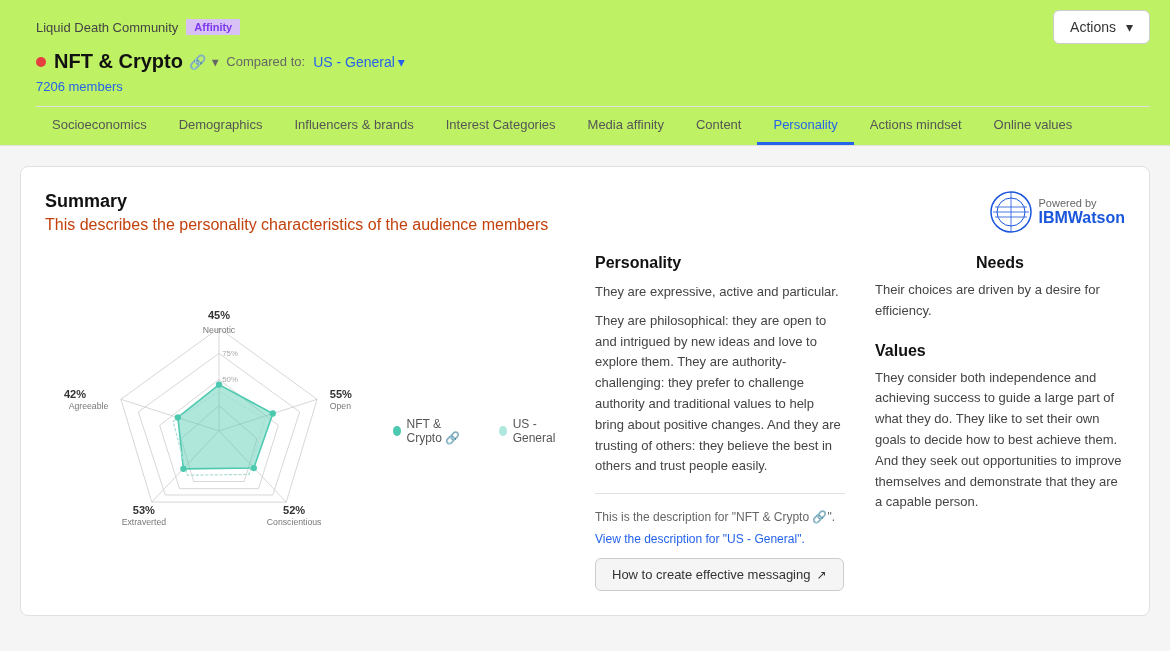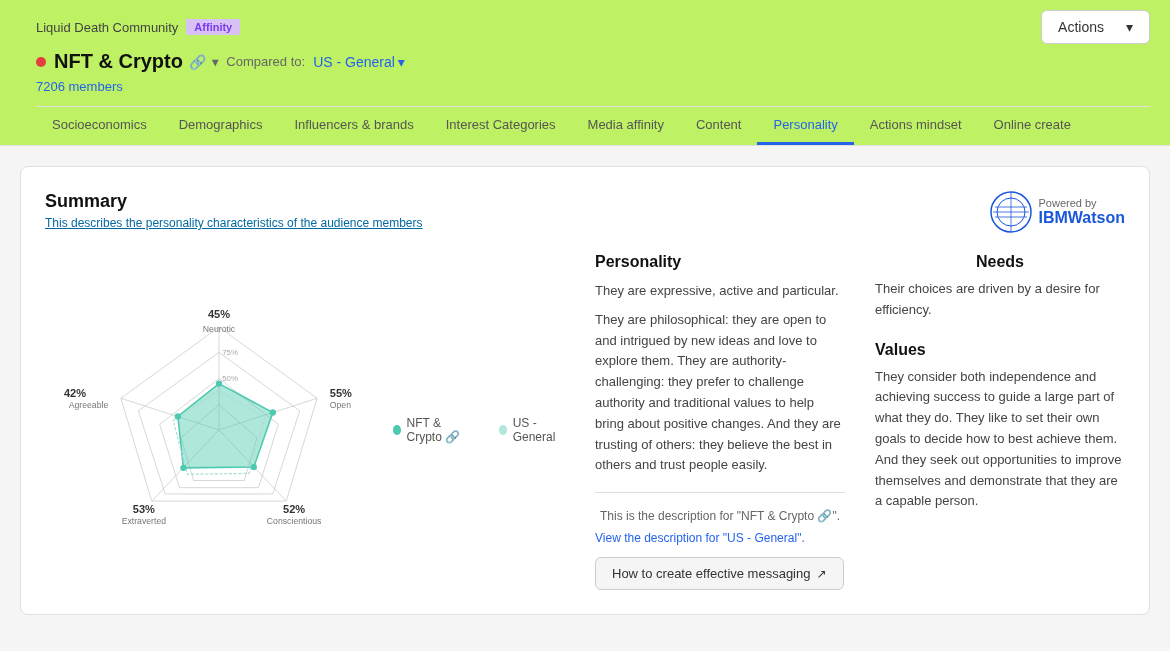--- a/index.html
+++ b/index.html
@@ -11,52 +11,52 @@
     .community-name { font-size: 13px; color: #444; }
     .affinity-badge { background: #d8c2f5; color: #7c3aed; font-size: 11px; font-weight: 600; padding: 2px 8px; border-radius: 0; }
     .top-row2 { display: flex; align-items: center; gap: 8px; padding-bottom: 6px; }
     .dot-red { width: 10px; height: 10px; border-radius: 50%; background: #e53e3e; display: inline-block; }
     .audience-name { font-size: 20px; font-weight: 600; color: #111; display: flex; align-items: center; gap: 6px; }
     .link-icon { font-size: 14px; }
     .chevron-icon { font-size: 12px; color: #666; cursor: pointer; }
     .compared-to { font-size: 13px; color: #666; }
     .compared-link { color: #2563eb; text-decoration: none; display: flex; align-items: center; gap: 3px; }
     .members-count { font-size: 13px; color: #2563eb; padding-bottom: 8px; }
-    .actions-btn { display: flex; align-items: center; gap: 22px; border: 1px solid #ccc; background: #fff; padding: 8px 16px; border-radius: 6px; cursor: pointer; font-size: 14px; color: #333; }
+    .actions-btn { display: flex; align-items: center; gap: 10px; border: 1px solid #ccc; background: #fff; padding: 8px 16px; border-radius: 6px; cursor: pointer; font-size: 14px; color: #333; }
 
     .nav-tabs { display: flex; gap: 0; border-top: 1px solid #e0e0e0; margin-top: 4px; }
     .nav-tab { padding: 10px 16px; font-size: 13px; color: #555; cursor: pointer; border-bottom: 3px solid transparent; white-space: nowrap; }
     .nav-tab.active { color: #2563eb; border-bottom: 3px solid #2563eb; font-weight: 500; }
 
     .main-content { padding: 20px; }
     .summary-card { background: #fff; border-radius: 8px; border: 1px solid #e0e0e0; padding: 24px; }
     .summary-header { display: flex; justify-content: space-between; align-items: flex-start; margin-bottom: 20px; }
     .summary-title { font-size: 18px; font-weight: 600; color: #111; }
-    .summary-subtitle { font-size: 12px; color: #0369a1; margin-top: 4px; text-decoration: underline; }
+    .summary-subtitle { font-size: 16px; color: #c2410c; margin-top: 4px; }
     .ibm-badge { display: flex; align-items: center; gap: 6px; }
     .ibm-text { font-size: 11px; color: #666; }
     .ibm-watson { font-size: 16px; font-weight: 700; color: #1a56db; }
 
     .content-grid { display: grid; grid-template-columns: 520px 1fr 1fr; gap: 30px; }
 
     
     .radar-container { display: flex; flex-direction: row; align-items: center; }
     .radar-svg { width: 440px; height: 320px; }
     .radar-legend { display: flex; gap: 24px; margin-top: 16px; align-items: center; }
     .legend-item { display: flex; align-items: center; gap: 6px; font-size: 12px; color: #555; }
     .legend-dot { width: 10px; height: 10px; border-radius: 50%; }
     .legend-dot-green { background: #4dc9b0; }
     .legend-dot-teal-light { background: #b0e8de; }
 
     
     .personality-section { }
     .section-title { font-size: 16px; font-weight: 600; color: #111; margin-bottom: 10px; }
     .personality-text { font-size: 13px; color: #444; line-height: 1.6; margin-bottom: 8px; }
     .divider { border: none; border-top: 1px solid #e0e0e0; margin: 16px 0; }
-    .description-note { font-size: 12px; color: #666; margin-bottom: 6px; text-align: center; }
+    .description-note { font-size: 12px; color: #666; margin-bottom: 6px; }
     .view-link { font-size: 12px; color: #2563eb; text-decoration: none; }
     .messaging-btn { display: inline-flex; align-items: center; gap: 6px; border: 1px solid #ccc; background: #f5f5f5; padding: 8px 16px; border-radius: 6px; cursor: pointer; font-size: 13px; color: #333; margin-top: 12px; }
     .external-icon { font-size: 12px; }
 
     
     .needs-values-section { }
     .needs-title { font-size: 16px; font-weight: 600; color: #111; margin-bottom: 8px; text-align: center; }
     .needs-text { font-size: 13px; color: #444; line-height: 1.6; margin-bottom: 20px; }
     .values-title { font-size: 16px; font-weight: 600; color: #111; margin-bottom: 8px; }
     .values-text { font-size: 13px; color: #444; line-height: 1.6; }
@@ -94,21 +94,21 @@
 
   <nav class="nav-tabs">
     <div class="nav-tab">Socioeconomics</div>
     <div class="nav-tab">Demographics</div>
     <div class="nav-tab">Influencers &amp; brands</div>
     <div class="nav-tab">Interest Categories</div>
     <div class="nav-tab">Media affinity</div>
     <div class="nav-tab">Content</div>
     <div class="nav-tab active">Personality</div>
     <div class="nav-tab">Actions mindset</div>
-    <div class="nav-tab">Online create</div>
+    <div class="nav-tab">Online values</div>
   </nav>
 </div>
 
 <div class="main-content">
   <div class="summary-card">
     <div class="summary-header">
       <div>
         <div class="summary-title">Summary</div>
         <div class="summary-subtitle">This describes the personality characteristics of the audience members</div>
       </div>

